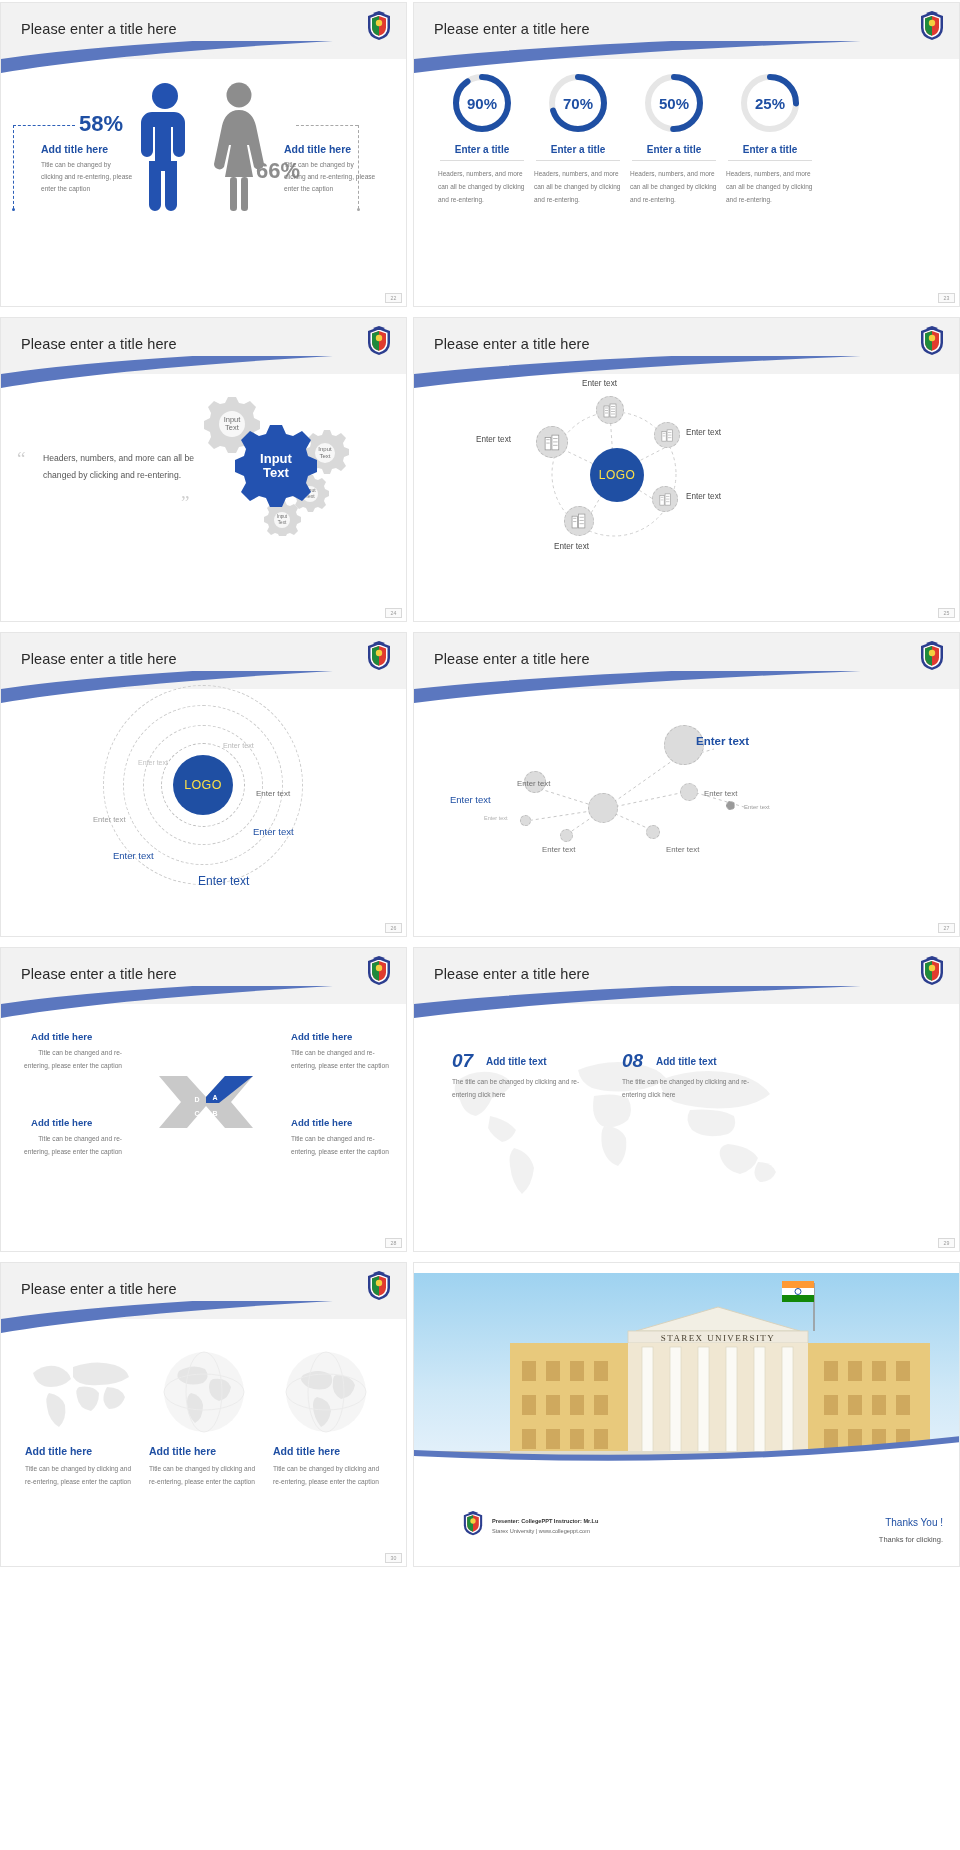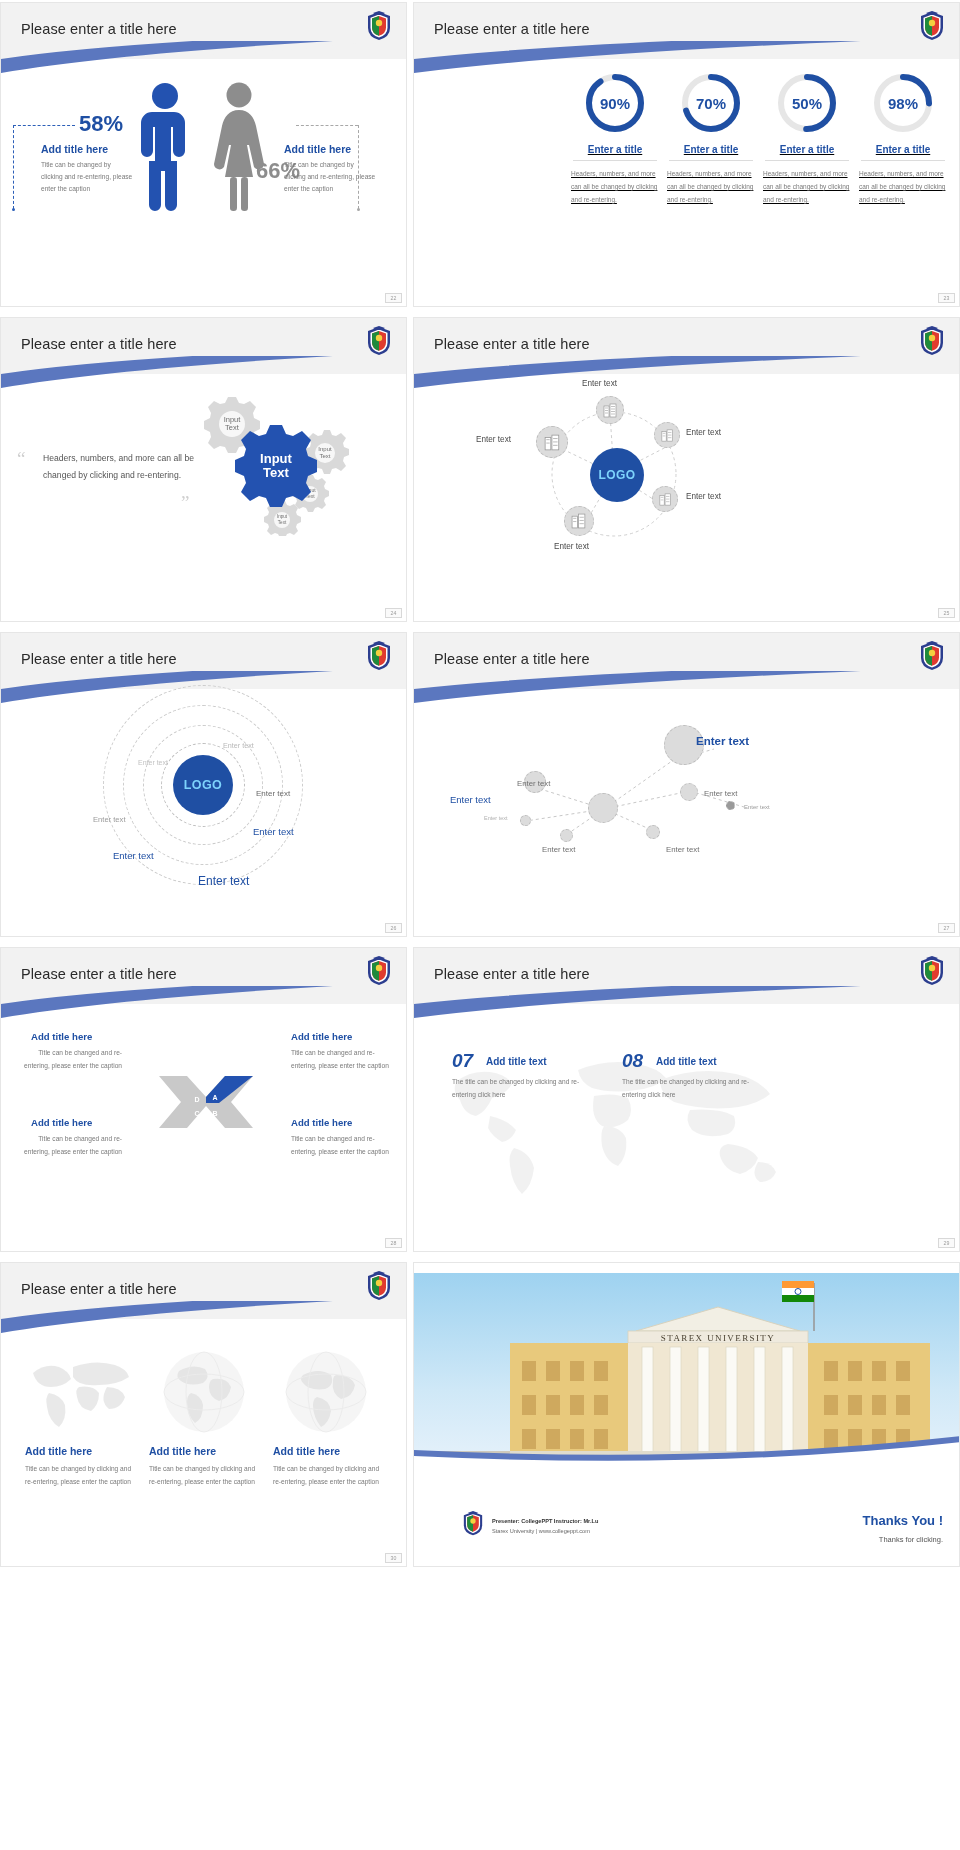--- a/index.html
+++ b/index.html
@@ -62,43 +62,43 @@
   .s22 .pct.gray { color: #8d8d8d; margin-top: 47px; }
   .s22 .atitle { position: absolute; font-size: 10.5px; font-weight: bold; color: #1f4fa3; }
   .s22 .cap { position: absolute; font-size: 6.6px; color: #7a7a7a; line-height: 1.85; width: 92px; }
   .dash-l { position: absolute; border-left: 1px dashed #2c5fb8; }
   .dash-t { position: absolute; border-top: 1px dashed #2c5fb8; }
   .dash-g { position: absolute; border-top: 1px dashed #a8a8a8; }
   .dash-gl { position: absolute; border-left: 1px dashed #a8a8a8; }
   .dot { position: absolute; width: 3px; height: 3px; border-radius: 50%; }
 
   
-  .donuts { position: absolute; left: 8px; top: 12px; right: 8px;
-            display: flex; justify-content: flex-end; text-decoration: underline; }
+  .donuts { position: absolute; left: 20px; top: 12px; right: 8px;
+            display: flex; justify-content: flex-start; }
   .donut-col { width: 96px; text-align: center; }
   .donut-wrap { position: relative; width: 64px; height: 64px; margin: 0 auto; }
   .donut-val {
     position: absolute; left: 0; top: 0; width: 64px; height: 64px;
     display: flex; align-items: center; justify-content: center;
     font-size: 15px; font-weight: bold; color: #1f4fa3;
   }
   .donut-title { margin-top: 9px; font-size: 10px; font-weight: bold; color: #1f4fa3; }
   .donut-rule { margin: 5px auto 0; width: 84px; height: 1px; background: #dcdcdc; }
   .donut-desc { margin-top: 6px; font-size: 6.5px; color: #7a7a7a; line-height: 2.0; text-align: left;
                 padding-left: 4px; }
 
   
   .quote-mark { position: absolute; font-size: 19px; color: #cfcfcf; font-family: "Liberation Serif", serif; }
   .gear-txt { position: absolute; font-size: 8.6px; color: #555; line-height: 1.95; width: 160px; }
 
   
   .logo-circle {
-    position: absolute; border-radius: 50%; background: #1f4fa3; color: #7dd3fc;
+    position: absolute; border-radius: 50%; background: #1f4fa3; color: #fde047;
     display: flex; align-items: center; justify-content: center;
-    font-weight: bold; letter-spacing: .4px;
+    font-weight: normal; letter-spacing: .4px;
   }
   .node {
     position: absolute; border-radius: 50%; background: #dcdcdc;
     border: 1px dashed #bdbdbd;
     display: flex; align-items: center; justify-content: center;
   }
   .node-lbl { position: absolute; font-size: 8.2px; color: #4a4a4a; white-space: nowrap; }
   .ring { position: absolute; border: 1px dashed #cccccc; border-radius: 50%; }
 
   
@@ -115,22 +115,22 @@
 
   
   .s30 .h { position: absolute; font-size: 10.5px; font-weight: bold; color: #1f4fa3; }
   .s30 .c { position: absolute; font-size: 6.6px; color: #7a7a7a; line-height: 1.95; width: 110px; }
 
   
   .final { position: relative; width: 100%; height: 305px; overflow: hidden; background: #fff;
            border: 1px solid #e6e6e6; }
   .photo { position: absolute; left: 0; top: 10px; width: 100%; height: 195px; overflow: hidden; }
   .sky { position: absolute; inset: 0; background: linear-gradient(#9ed2f0, #cfe8f7 60%, #e7f2fb); }
-  .thanks-blue { position: absolute; right: 16px; bottom: 38px; font-size: 13px;
-                 font-weight: bold; color: #1f4fa3; }
+  .thanks-blue { position: absolute; right: 16px; bottom: 38px; font-size: 10px;
+                 font-weight: normal; color: #1f4fa3; }
   .thanks-sub { position: absolute; right: 16px; bottom: 22px; font-size: 7.5px; color: #555; }
   .pres { position: absolute; left: 78px; bottom: 30px; font-size: 5.6px; color: #333; line-height: 1.7;
           font-weight: bold; }
   .pres .ln2 { font-weight: normal; color: #666; }
   .final-crest { position: absolute; left: 48px; bottom: 30px; width: 22px; height: 25px; }
 </style>
 </head>
 <body>
 
 <div id="sheet">
@@ -244,21 +244,21 @@
           <div class="donut-rule"></div>
           <div class="donut-desc">Headers, numbers, and more can all be changed by clicking and re-entering.</div>
         </div>
 
         <div class="donut-col">
           <div class="donut-wrap">
             <svg viewBox="0 0 64 64" width="64" height="64">
               <circle cx="32" cy="32" r="26" fill="none" stroke="#e6e6e6" stroke-width="6"></circle>
               <circle cx="32" cy="32" r="26" fill="none" stroke="#1f4fa3" stroke-width="6" stroke-dasharray="41 286" stroke-linecap="round" transform="rotate(-90 32 32)"></circle>
             </svg>
-            <div class="donut-val">98%</div>
+            <div class="donut-val">25%</div>
           </div>
           <div class="donut-title">Enter a title</div>
           <div class="donut-rule"></div>
           <div class="donut-desc">Headers, numbers, and more can all be changed by clicking and re-entering.</div>
         </div>
 
       </div>
     </div>
     <div class="pagenum">23</div>
   </div>

